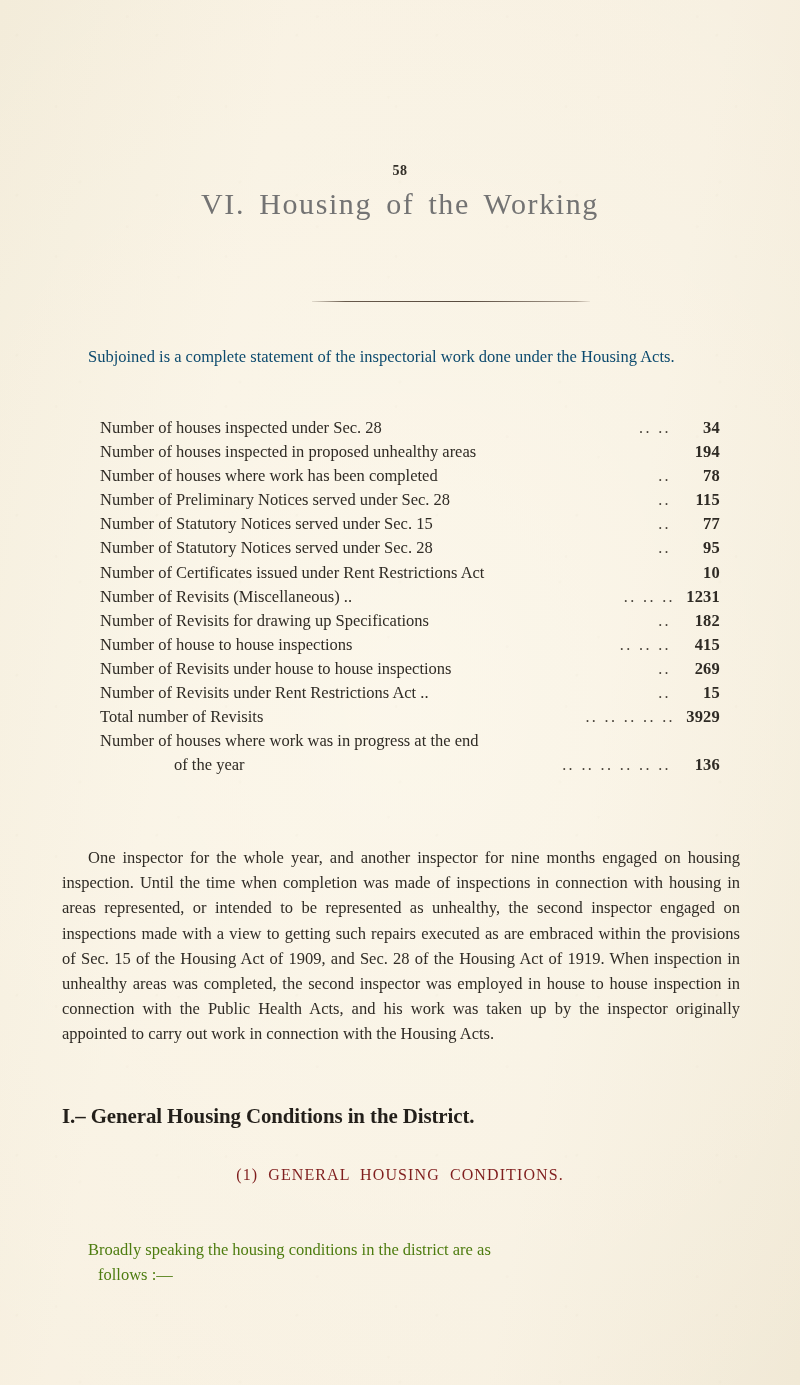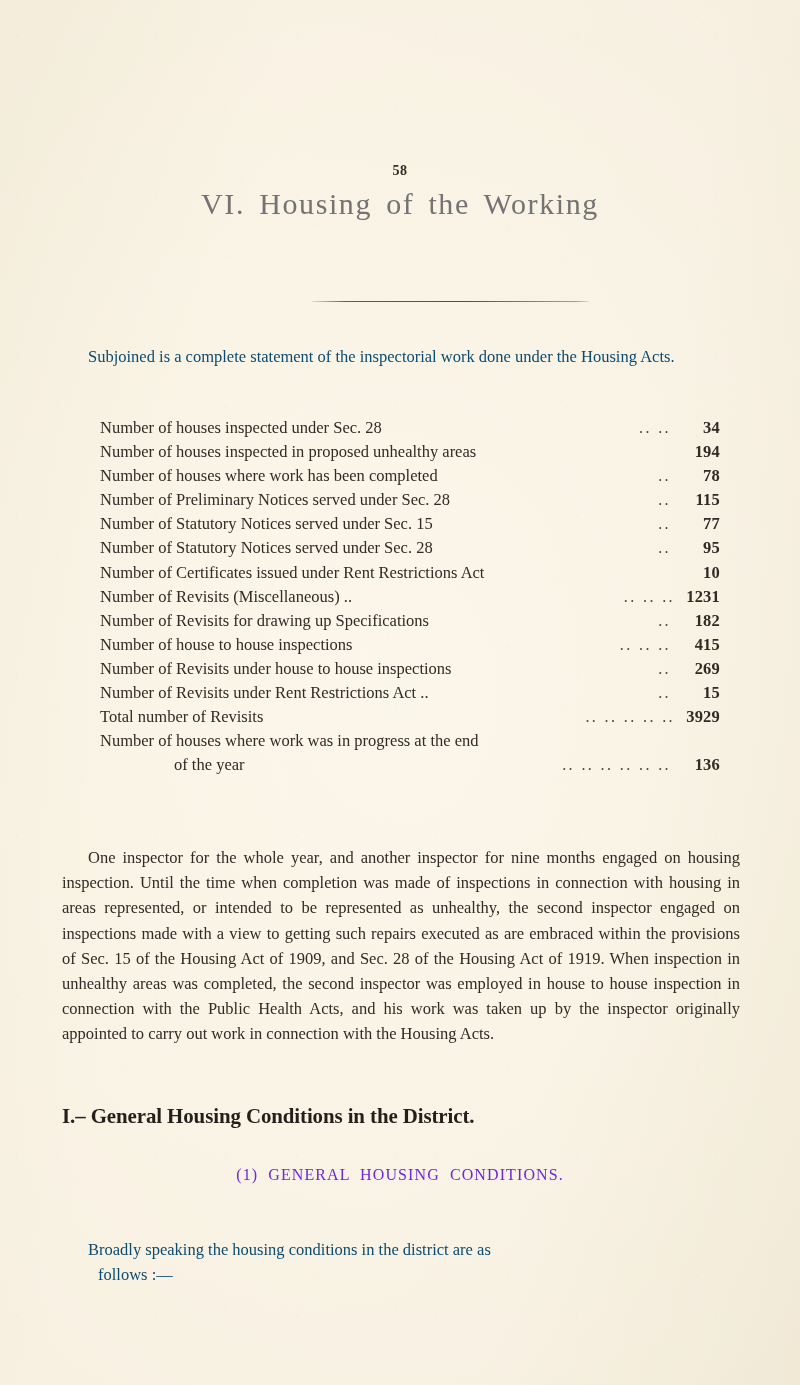--- a/index.html
+++ b/index.html
@@ -152,32 +152,32 @@
 
   .sub-head {
     position: absolute;
     top: 1166px;
     left: 0;
     width: 800px;
     text-align: center;
     font-size: 16px;
     letter-spacing: 1.1px;
     word-spacing: 5px;
-    color: #6d28d9;
+    color: #7f1d1d;
   }
 
   .closing {
     position: absolute;
     top: 1237px;
     left: 62px;
     width: 678px;
     font-size: 16.5px;
     line-height: 25.2px;
     text-align: justify;
-    color: #0c4a6e;
+    color: #4d7c0f;
   }
   .closing .ind { display: inline-block; width: 26px; }
   .closing .last { text-align: left; margin-left: 36px; }
 </style>
 </head>
 <body>
 
 <div class="page"></div>
 <div class="grain"></div>
 

